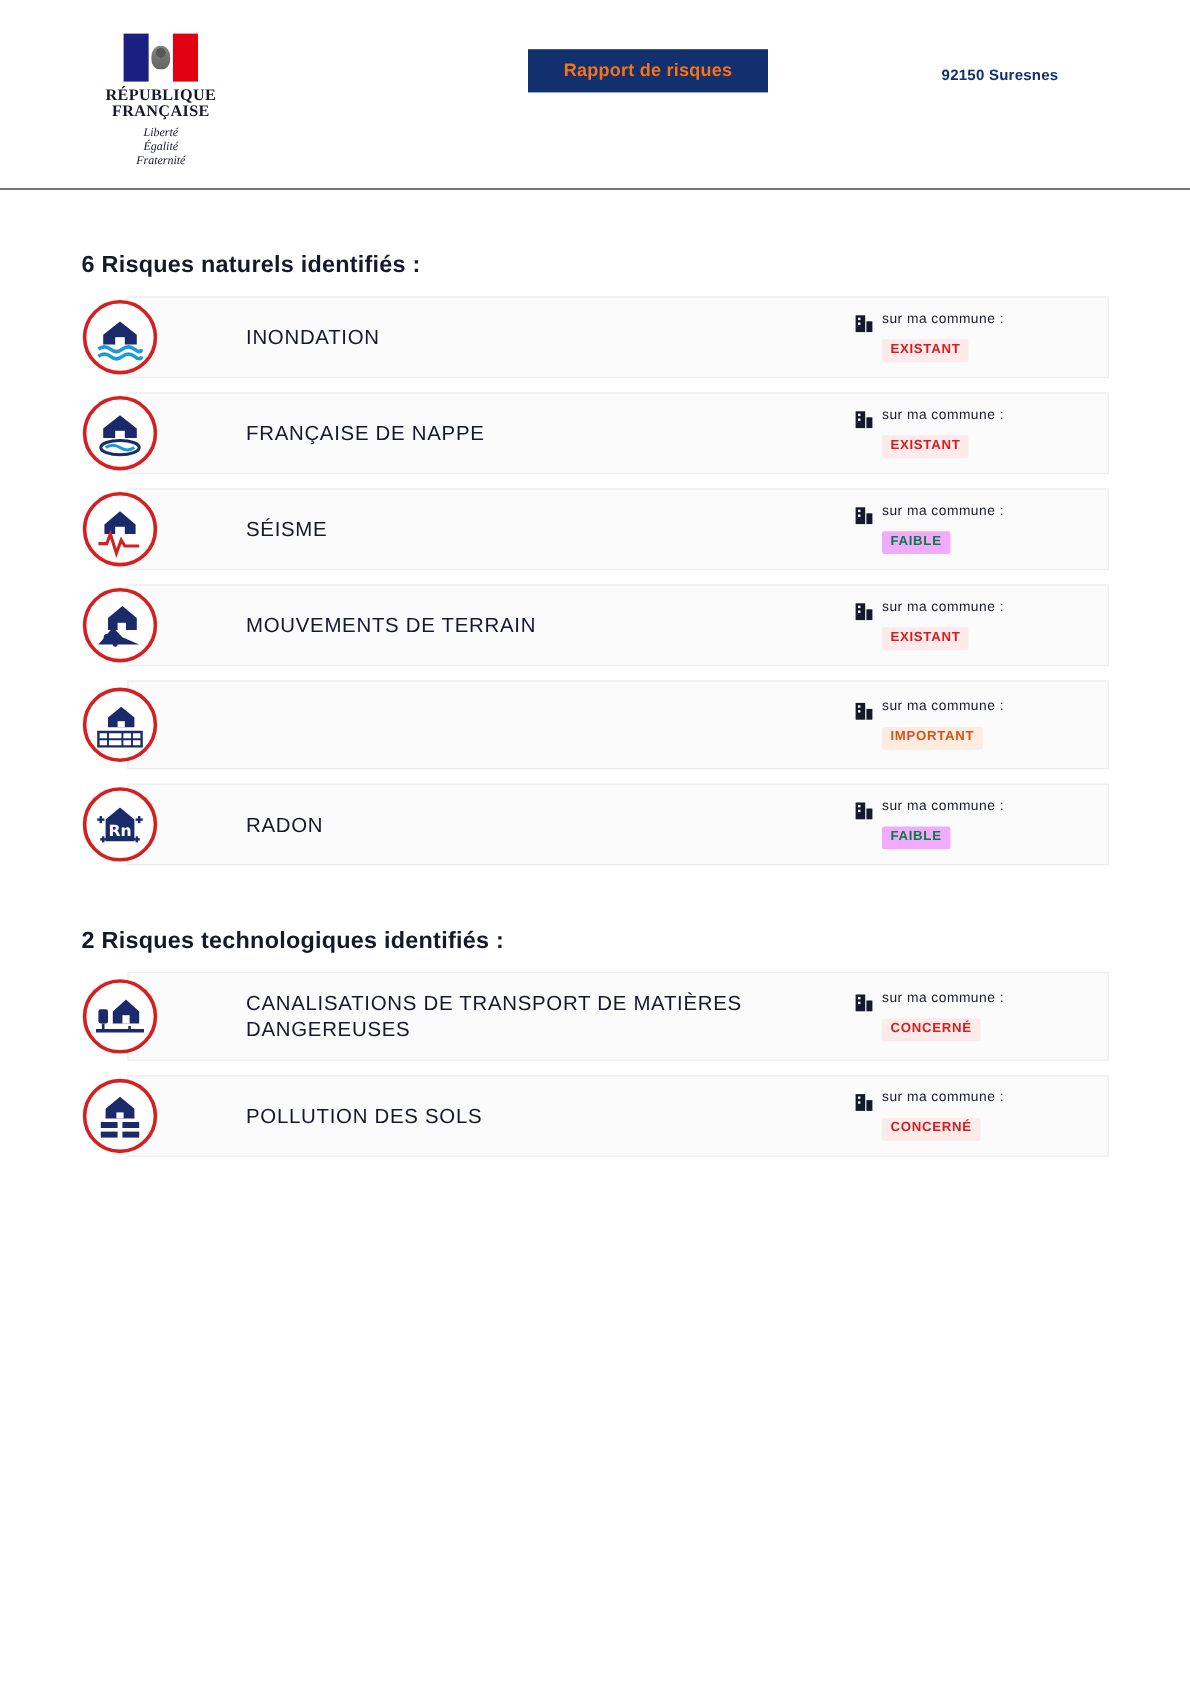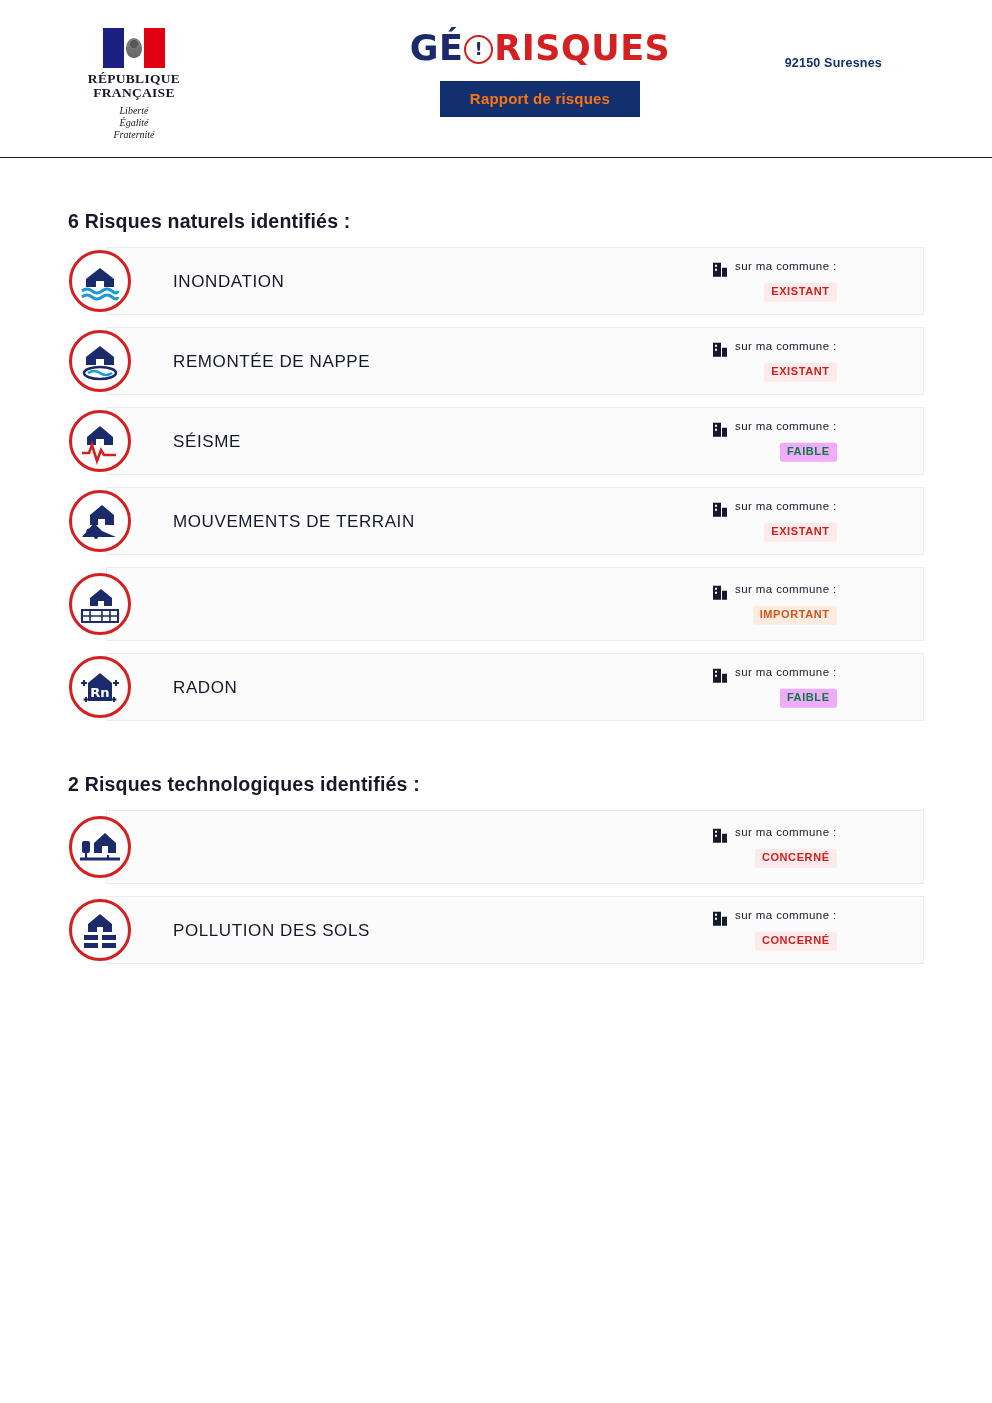--- a/index.html
+++ b/index.html
@@ -165,21 +165,21 @@
     width: 62px;
     height: 62px;
     border-radius: 50%;
     background: #fff;
     border: 3.2px solid #d42020;
     overflow: hidden;
   }
   .risk-icon svg { display: block; }
 
   .risk-label {
-    margin-left: 66px;
+    margin-left: 98px;
     font-size: 17px;
     letter-spacing: .6px;
     color: #16182b;
     line-height: 21px;
     max-width: 500px;
   }
 
   .risk-status {
     position: absolute;
     left: 605px;
@@ -188,21 +188,21 @@
     display: flex;
     align-items: flex-start;
   }
   .commune-icon {
     width: 16px;
     height: 16px;
     margin-right: 7px;
     margin-top: 1px;
     flex: none;
   }
-  .status-texts { line-height: 1; text-align: right; }
+  .status-texts { line-height: 1; }
   .status-caption {
     font-size: 11.5px;
     color: #16182b;
     letter-spacing: .4px;
     display: block;
     margin-bottom: 9px;
   }
   .status-badge {
     display: inline-block;
     font-size: 11px;
@@ -233,21 +233,20 @@
         <div>FRANÇAISE</div>
       </div>
       <div class="devise">
         <div>Liberté</div>
         <div>Égalité</div>
         <div>Fraternité</div>
       </div>
     </div>
 
     <div class="brand">
-      <div class="brand-title"><span class="ge">GÉ</span><span class="brand-logo"></span><span>RISQUES</span></div>
       <div class="report-btn">Rapport de risques</div>
     </div>
 
     <div class="commune">92150 Suresnes</div>
   </div>
 
   <div class="content">
 
     <div class="section-title">6 Risques naturels identifiés :</div>
     <div class="risk-list">
@@ -278,21 +277,21 @@
 
       <div class="risk-row">
         <div class="risk-icon">
           <svg width="56" height="56" viewBox="0 0 56 56">
             <path d="M14 24 L28 13 L42 24 V32 H14 Z" fill="#1b2a6b"></path>
             <rect x="24" y="26" width="8" height="6" fill="#fff"></rect>
             <ellipse cx="28" cy="40" rx="16" ry="6" fill="none" stroke="#1b2a6b" stroke-width="2.5"></ellipse>
             <path d="M16 40 q6 -4 12 0 t12 0" stroke="#1b9ad6" stroke-width="2.5" fill="none"></path>
           </svg>
         </div>
-        <div class="risk-label">REMONTÉE DE NAPPE</div>
+        <div class="risk-label">FRANÇAISE DE NAPPE</div>
         <div class="risk-status">
           <svg class="commune-icon" viewBox="0 0 16 16">
             <rect x="1" y="1" width="8" height="14" fill="#16182b"></rect>
             <rect x="10" y="6" width="5" height="9" fill="#16182b"></rect>
             <rect x="3" y="3" width="2" height="2" fill="#fff"></rect>
             <rect x="3" y="7" width="2" height="2" fill="#fff"></rect>
           </svg>
           <div class="status-texts">
             <span class="status-caption">sur ma commune :</span>
             <span class="status-badge badge-red">EXISTANT</span>
@@ -411,20 +410,21 @@
       <div class="risk-row tall">
         <div class="risk-icon">
           <svg width="56" height="56" viewBox="0 0 56 56">
             <path d="M22 24 L33 14 L44 24 V34 H22 Z" fill="#1b2a6b"></path>
             <rect x="30" y="27" width="6" height="7" fill="#fff"></rect>
             <rect x="10" y="22" width="8" height="12" rx="2" fill="#1b2a6b"></rect>
             <path d="M8 40 h40" stroke="#1b2a6b" stroke-width="3"></path>
             <path d="M14 40 v-6 M36 40 v-4" stroke="#1b2a6b" stroke-width="2.2"></path>
           </svg>
         </div>
+        <div class="risk-label">CANALISATIONS DE TRANSPORT DE MATIÈRES DANGEREUSES</div>
         <div class="risk-status">
           <svg class="commune-icon" viewBox="0 0 16 16">
             <rect x="1" y="1" width="8" height="14" fill="#16182b"></rect>
             <rect x="10" y="6" width="5" height="9" fill="#16182b"></rect>
             <rect x="3" y="3" width="2" height="2" fill="#fff"></rect>
             <rect x="3" y="7" width="2" height="2" fill="#fff"></rect>
           </svg>
           <div class="status-texts">
             <span class="status-caption">sur ma commune :</span>
             <span class="status-badge badge-red">CONCERNÉ</span>

